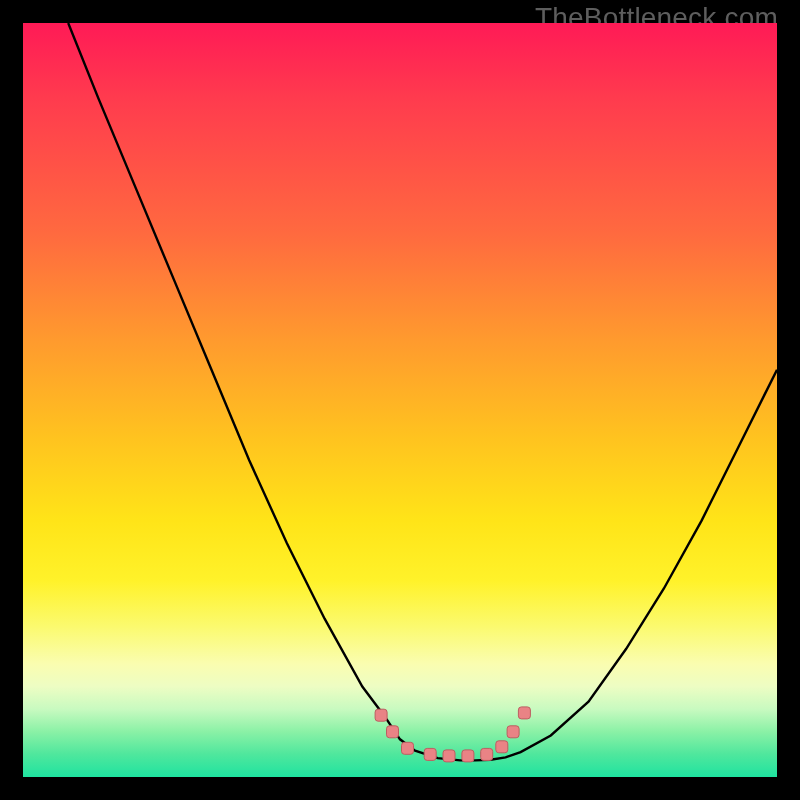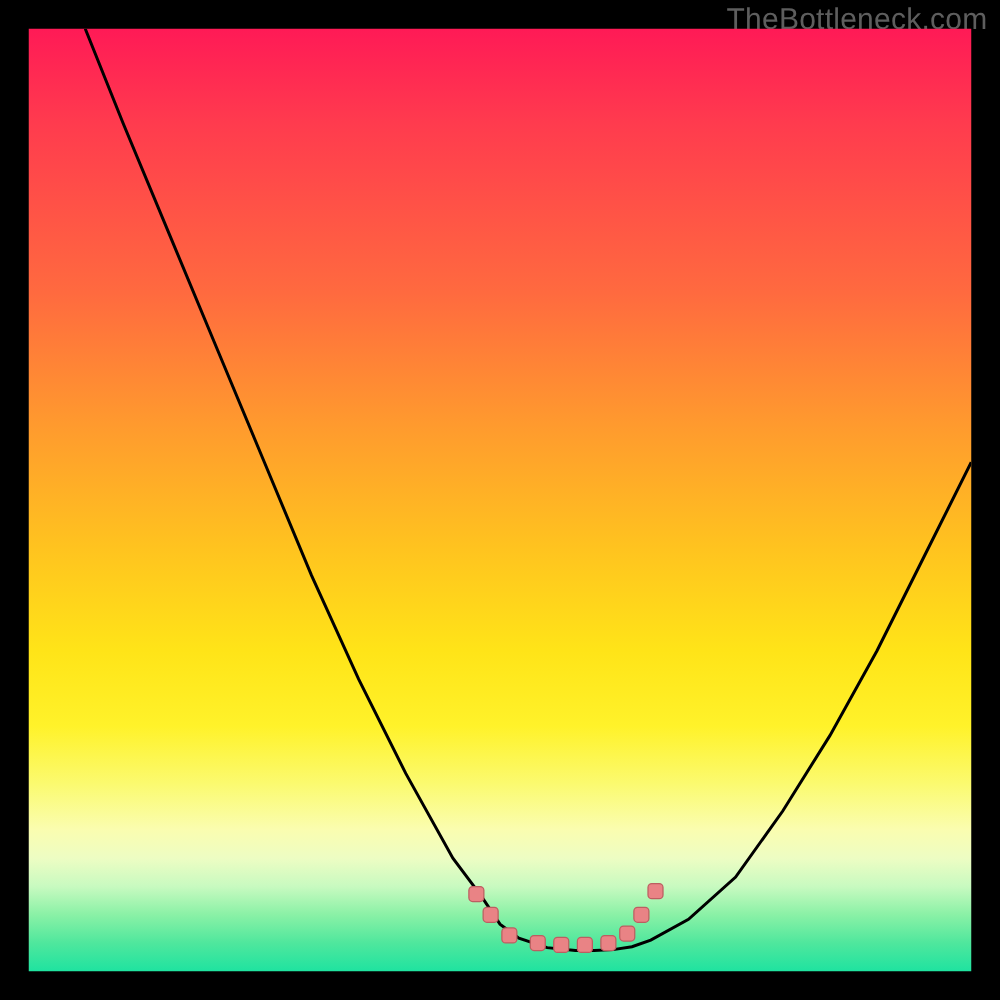--- a/index.html
+++ b/index.html
@@ -38,23 +38,23 @@
       #edfdc3 88%,
       #c8fac0 91%,
       #8af1a6 94%,
       #4fe79d 97%,
       #1fe3a0 100%
     );
   }
   .watermark {
     position: absolute;
     top: 2px;
-    right: 10px;
+    right: 22px;
     color: #5e5e5e;
-    font-size: 24px;
+    font-size: 28px;
     font-weight: 500;
     letter-spacing: 0.2px;
     user-select: none;
   }
   svg.curves {
     position: absolute;
     left: 0;
     top: 0;
     width: 754px;
     height: 754px;

